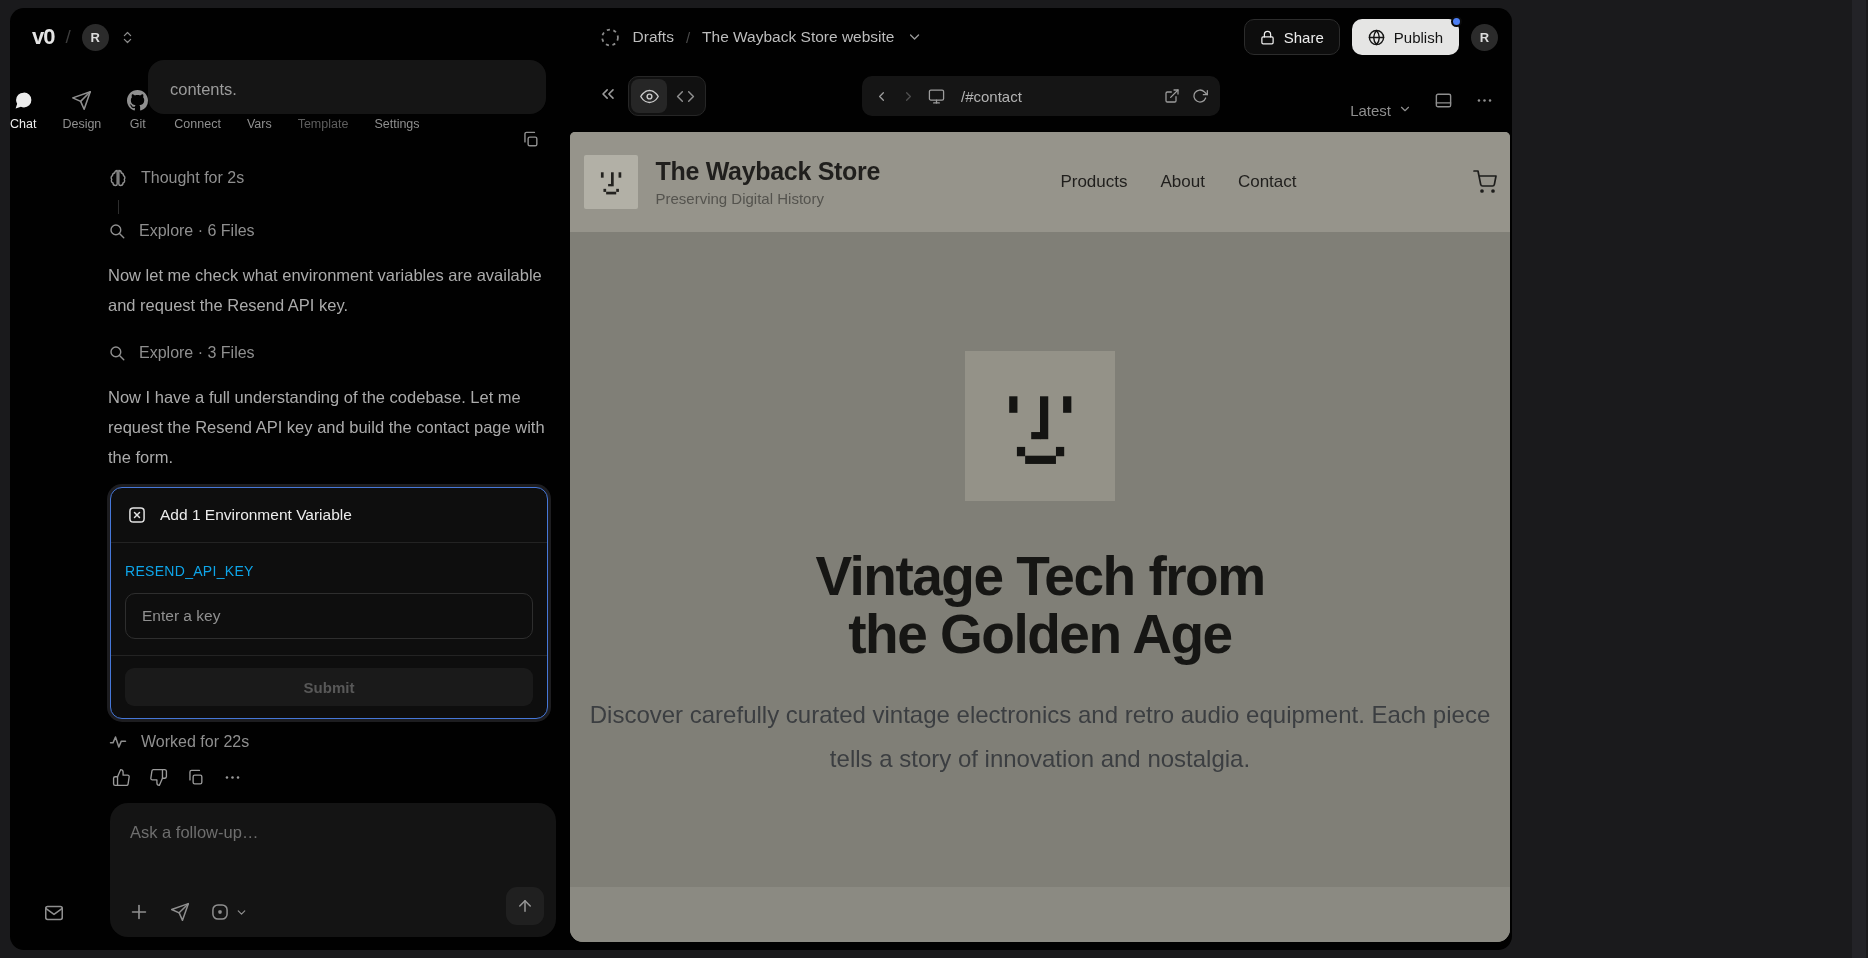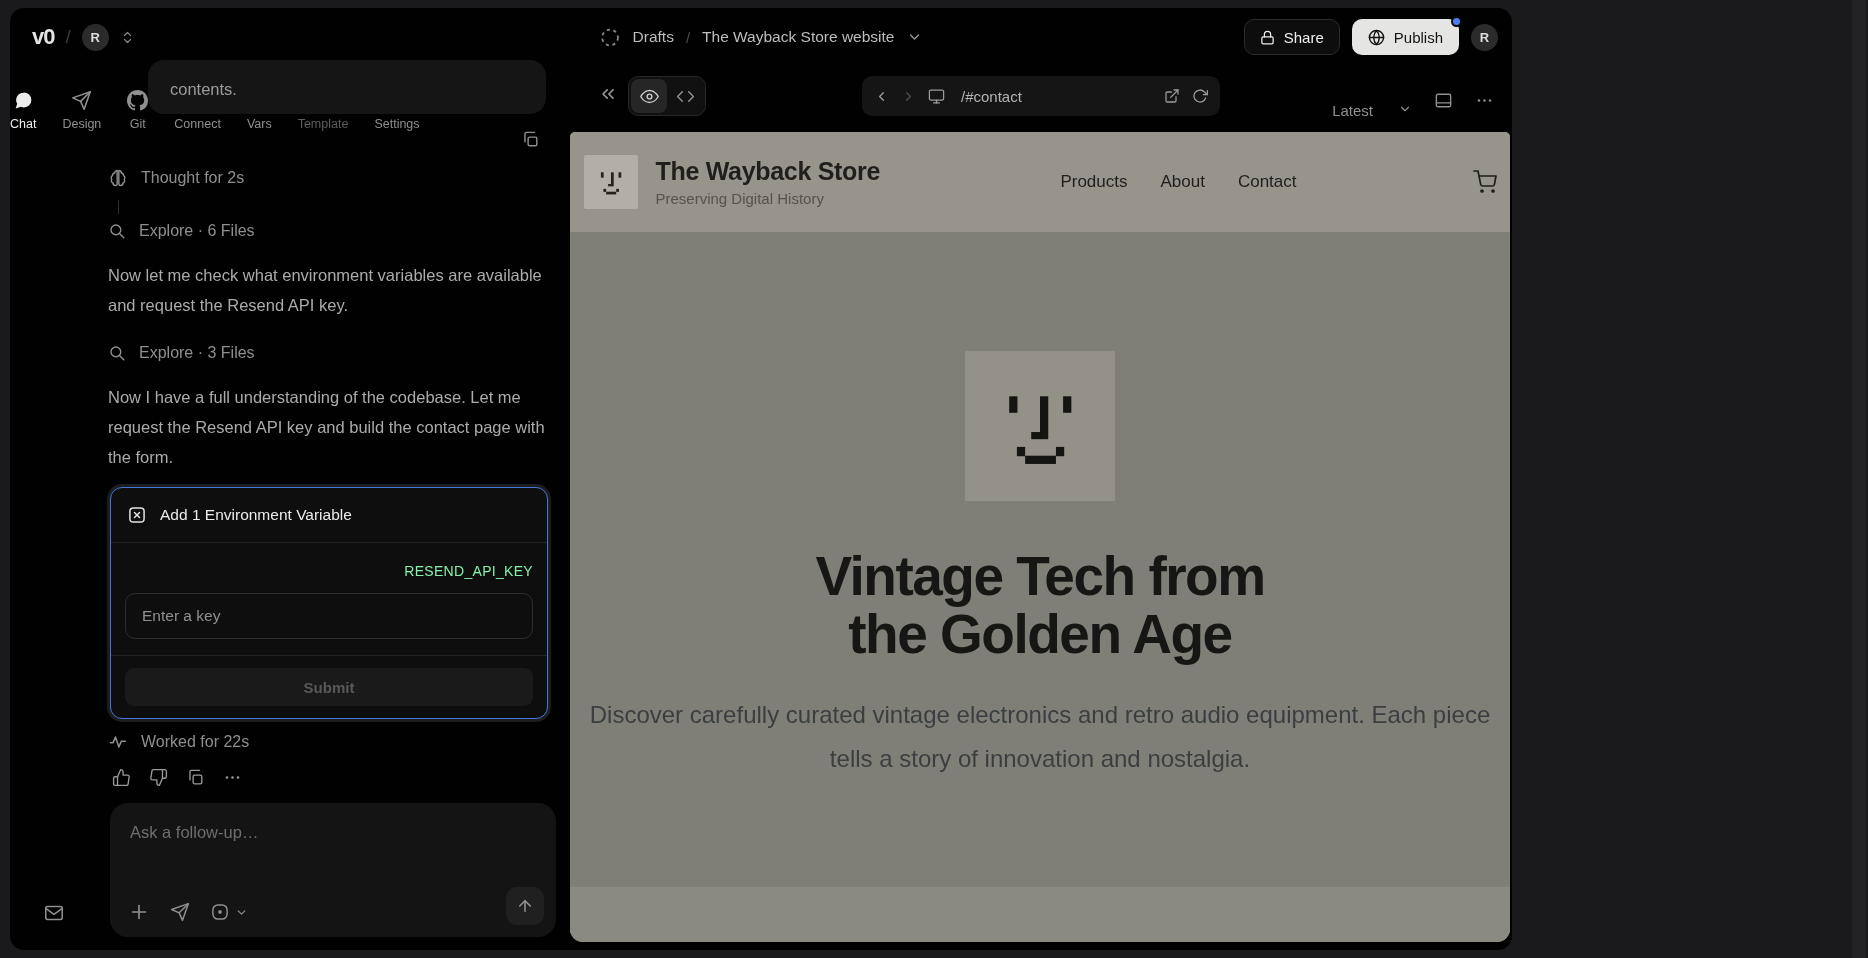--- a/index.html
+++ b/index.html
@@ -59,21 +59,21 @@
     font-size:16.5px; line-height:30px; }
   .msg1 { top:200px; }
   .msg2 { top:322px; }
 
   .env-dialog { position:absolute; left:10px; top:427px; width:438px;
     background:#0e0e0e; border:1px solid var(--dialog-border,#4677d8); border-radius:12px;
     box-shadow:0 0 0 3px #1d1d20; }
   .dlg-header { height:55px; display:flex; align-items:center; gap:13px; padding:0 16px;
     border-bottom:1px solid #232323; color:#ececec; font-size:15.5px; }
   .dlg-body { padding:16px 14px 0; }
-  .dlg-var { color:#86efac; font-size:14px; letter-spacing:.3px; margin:4px 0 14px;text-align:right; }
+  .dlg-var { color:#0ea5e9; font-size:14px; letter-spacing:.3px; margin:4px 0 14px; }
   .dlg-input { width:100%; height:46px; border-radius:10px; border:1px solid #2e2e2e;
     background:transparent; color:#e0e0e0; padding:0 16px; font-size:15.5px; outline:none;
     font-family:"Liberation Sans", sans-serif; }
   .dlg-input::placeholder { color:#909090; }
   .dlg-footer { margin-top:16px; border-top:1px solid #232323; padding:12px 14px;
     display:flex; gap:13px; }
   .dlg-btn { flex:1; height:38px; border-radius:9px; font-size:15px; cursor:pointer;
     font-family:"Liberation Sans", sans-serif; }
   .dlg-skip { background:#060606; border:1px solid #2b2b2b; color:#f2f2f2; font-weight:700; }
   .dlg-submit { background:#1a1a1a; border:none; color:#585858; font-weight:600; }
@@ -106,21 +106,21 @@
   .seg-cell { width:36px; height:34px; display:flex; align-items:center; justify-content:center;
     border-radius:8px; color:#8f8f8f; cursor:pointer; }
   .seg-cell.active { background:#262626; color:#cacaca; }
   .urlbar { position:absolute; left:50%; transform:translateX(-50%); top:2px; width:358px;
     height:40px; background:#151515; border-radius:10px; display:flex; align-items:center;
     padding:0 12px; gap:12px; color:#9c9c9c; }
   .urlbar .dimmed { color:#4f4f4f; }
   .url-text { font-size:15px; color:#b3b3b3; flex:1; margin-left:4px; }
   .pt-right { position:absolute; right:18px; top:8px; display:flex; align-items:center;
     gap:22px; color:#8f8f8f; }
-  .version { display:flex; align-items:flex-start; gap:25px; font-size:15px; cursor:pointer;margin-top:20px; }
+  .version { display:flex; align-items:flex-start; gap:7px; font-size:15px; cursor:pointer;margin-top:20px; }
 
   
   .site { position:absolute; left:0; right:2px; top:72px; bottom:8px;
     background:var(--site-content-bg,#807f77); border-radius:5px 5px 13px 13px; overflow:hidden; }
   .site-header { height:100px; background:var(--site-header-bg,#96948b);
     display:flex; align-items:center; }
   .site-header-inner { width:913px; margin:0 auto; display:flex; align-items:center; }
   .site-logo { width:54px; height:54px; background:var(--site-logo-bg,#b2b0a6); border-radius:2px;
     display:flex; align-items:center; justify-content:center; }
   .site-title-block { margin-left:18px; }

